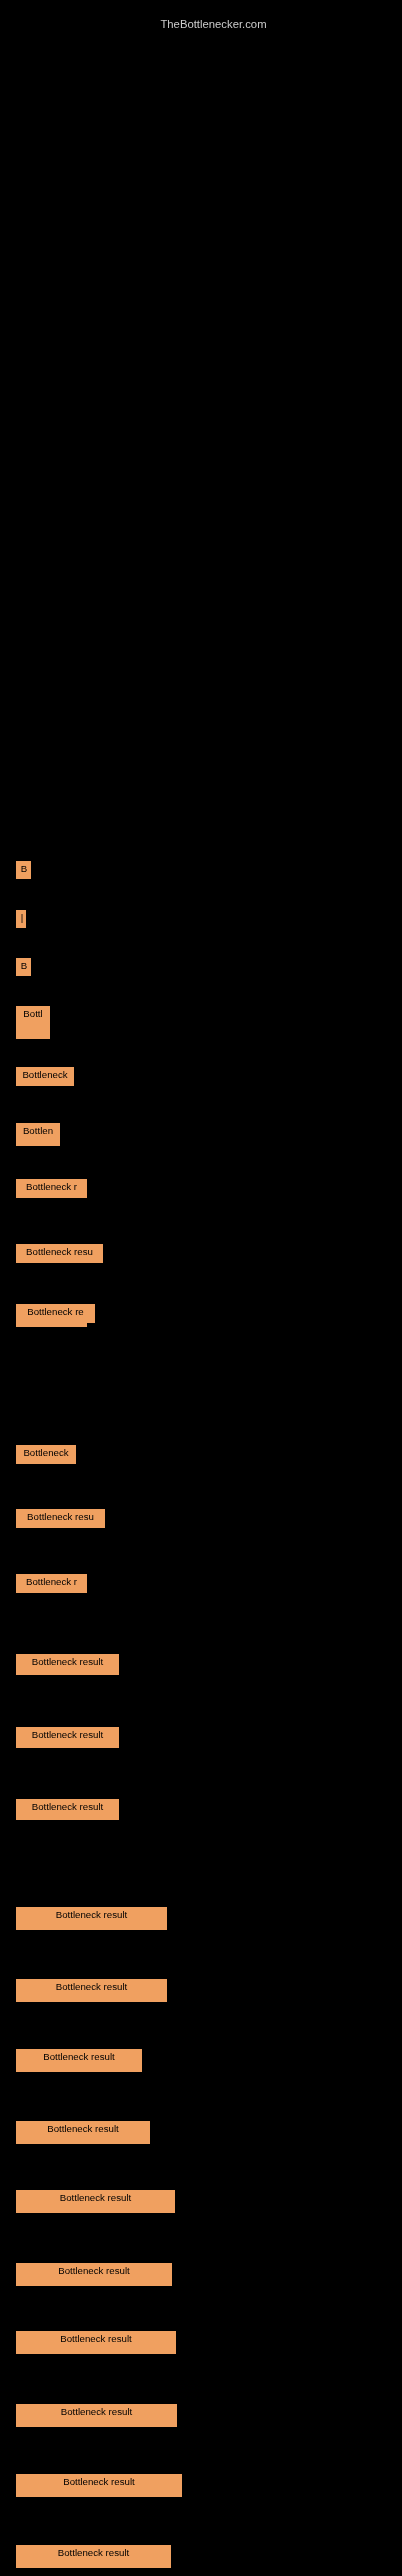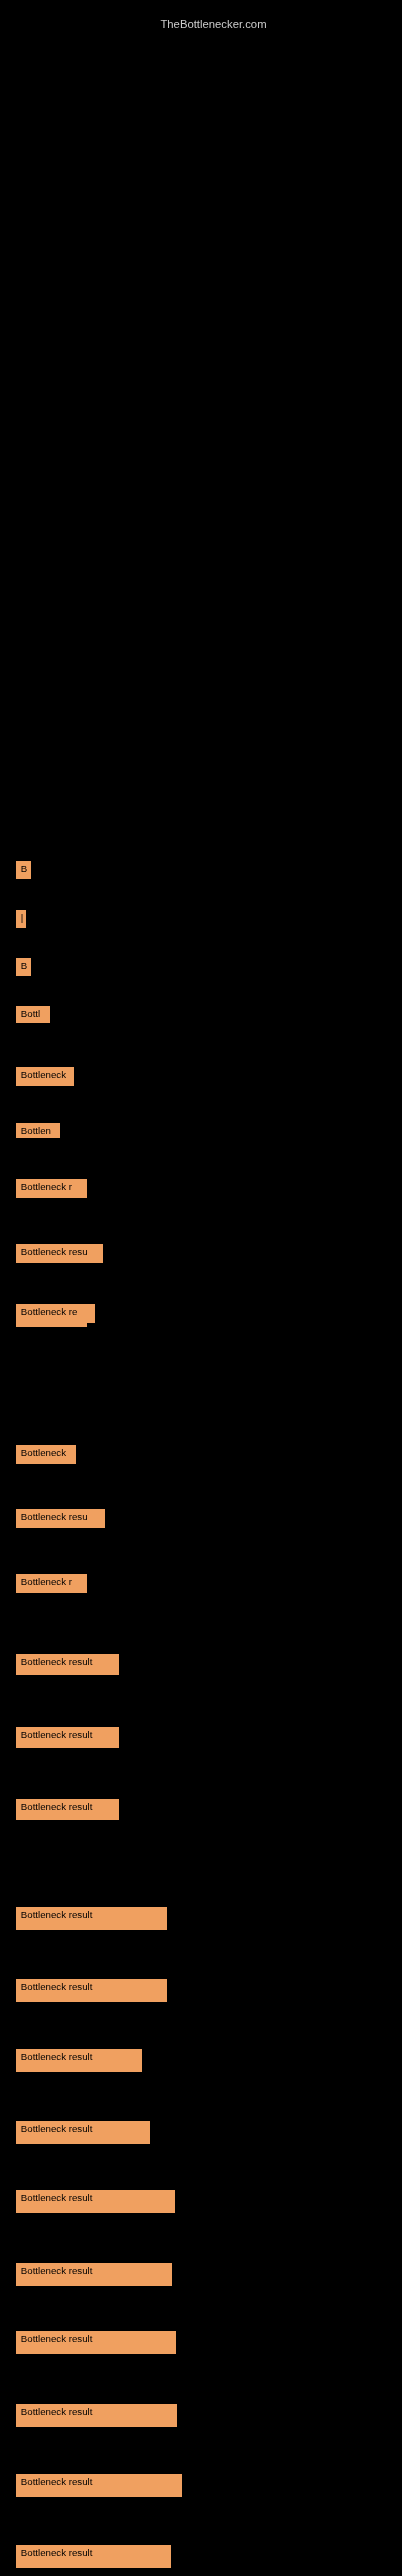--- a/index.html
+++ b/index.html
@@ -1,18 +1,19 @@
 <!DOCTYPE html>
 <html style="font-size:13px"><head>
   <meta charset="utf-8">
   <style>
     * {
       margin: 4px;
       padding: 0;
       box-sizing: border-box;
+      text-align: center;
     }
 
     body {
       background-color: #000000;
       width: 403px;
       min-height: 2576px;
       font-family: Arial, sans-serif;
       position: relative;
     }
 
@@ -38,23 +39,23 @@
   </style>
 </head>
 <body>
 
 <span class="site-title">TheBottlenecker.com</span>
 
 <div id="items-container">
     <div class="bottleneck-item" style="top: 849px; left: 4px; width: 14.5px; height: 17.7px;">B</div>
     <div class="bottleneck-item" style="top: 898px; left: 4px; width: 9.7px; height: 17.7px;">|</div>
     <div class="bottleneck-item" style="top: 946px; left: 4px; width: 14.5px; height: 17.7px;">B</div>
-    <div class="bottleneck-item" style="top: 994px; left: 4px; width: 34px; height: 17px;">Bottl</div>
+    <div class="bottleneck-item" style="top: 994px; left: 4px; width: 34px; height: 33px;">Bottl</div>
     <div class="bottleneck-item" style="top: 1055px; left: 4px; width: 58px; height: 19.3px;">Bottleneck</div>
-    <div class="bottleneck-item" style="top: 1111px; left: 4px; width: 44px; height: 15px;">Bottlen</div>
+    <div class="bottleneck-item" style="top: 1111px; left: 4px; width: 44px; height: 23px;">Bottlen</div>
     <div class="bottleneck-item" style="top: 1167px; left: 4px; width: 71px; height: 19.3px;">Bottleneck r</div>
     <div class="bottleneck-item" style="top: 1232px; left: 4px; width: 87px; height: 19.3px;">Bottleneck resu</div>
     <div class="bottleneck-item" style="top: 1296px; left: 4px; width: 71px; height: 19.3px;">Bottleneck r</div>
     <div class="bottleneck-item" style="top: 1292px; left: 4px; width: 79px; height: 19.3px;">Bottleneck re</div>
     <div class="bottleneck-item" style="top: 1433px; left: 4px; width: 60px; height: 19.3px;">Bottleneck</div>
     <div class="bottleneck-item" style="top: 1497px; left: 4px; width: 89px; height: 19.3px;">Bottleneck resu</div>
     <div class="bottleneck-item" style="top: 1562px; left: 4px; width: 71px; height: 19.3px;">Bottleneck r</div>
     <div class="bottleneck-item" style="top: 1642px; left: 4px; width: 103px; height: 21px;">Bottleneck result</div>
     <div class="bottleneck-item" style="top: 1715px; left: 4px; width: 103px; height: 21px;">Bottleneck result</div>
     <div class="bottleneck-item" style="top: 1787px; left: 4px; width: 103px; height: 21px;">Bottleneck result</div>

